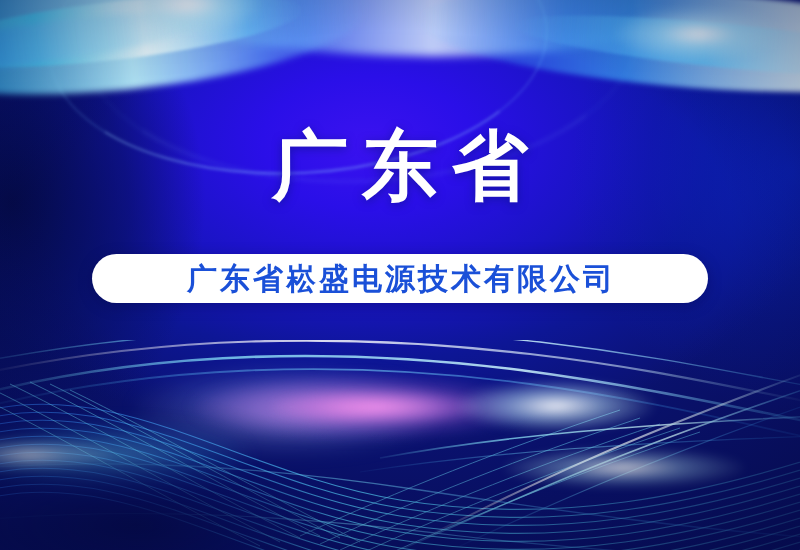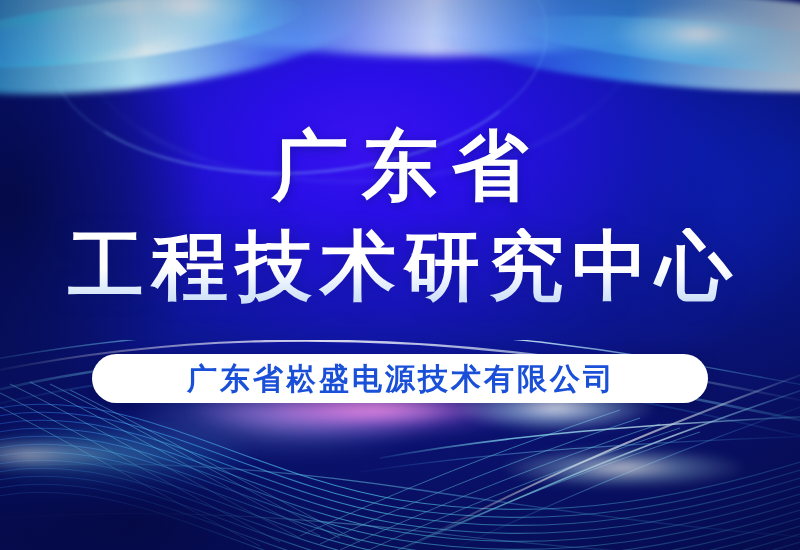--- a/index.html
+++ b/index.html
@@ -351,19 +351,18 @@
   <div class="glow-pink2"></div>
   <div class="glow-cyan-l"></div>
   <div class="hotspot-b1"></div>
   <div class="hotspot-b2"></div>
   <div class="hotspot-b3"></div>
   <div class="bottom-dark"></div>
   <div class="vignette"></div>
 
   <div class="content">
     <div class="title-1">广东省</div>
-    <div class="title-2">工程技术研究中心</div>
     <div class="pill">
       <span class="pill-text">广东省崧盛电源技术有限公司</span>
     </div>
   </div>
 
 </div>
 
 </body></html>

